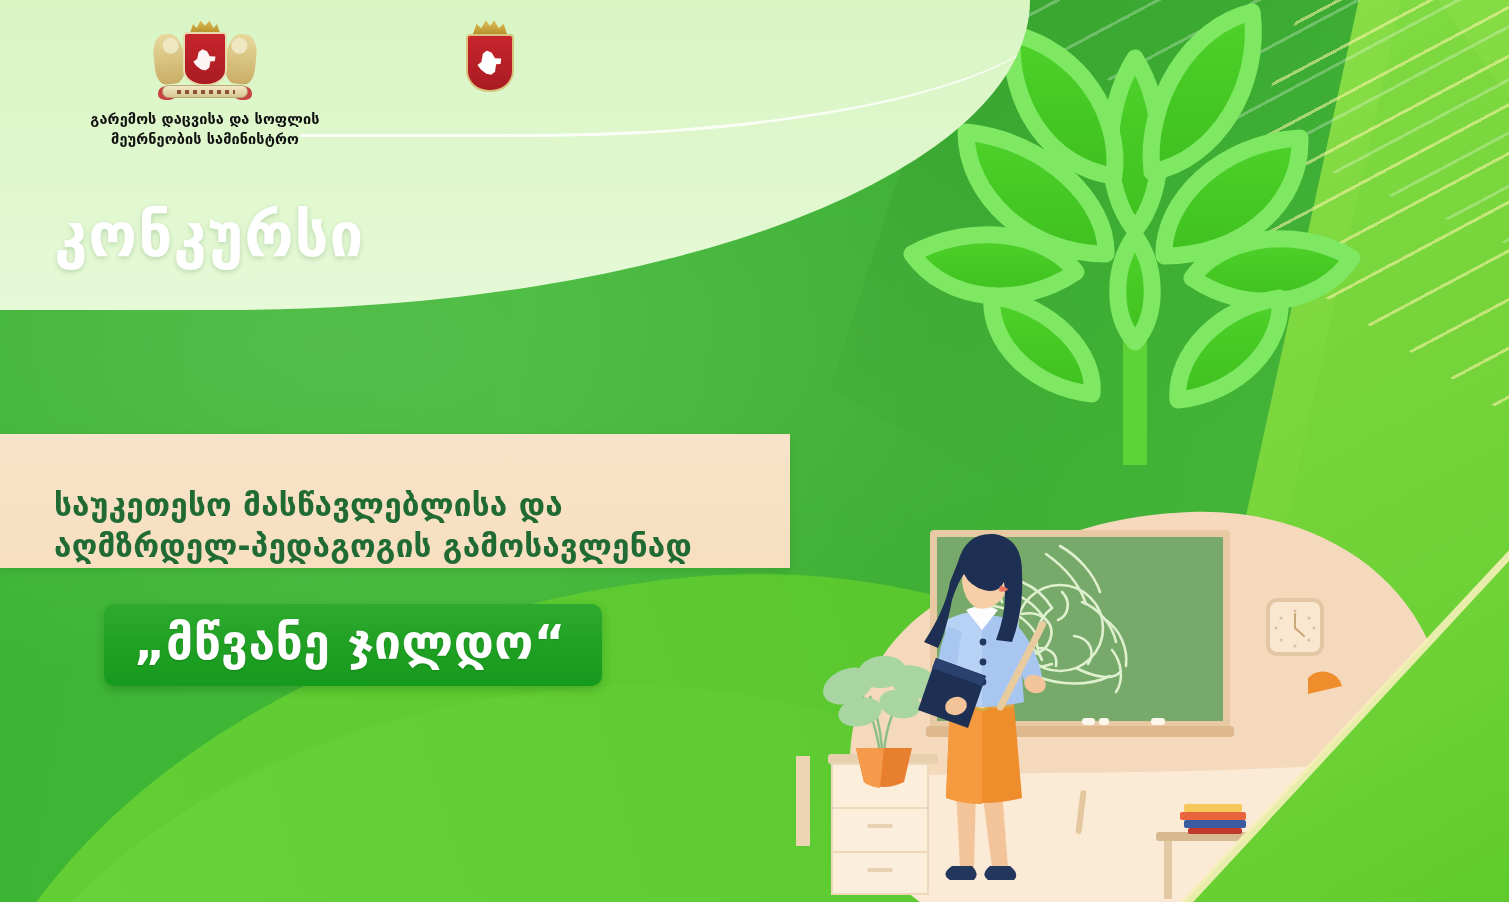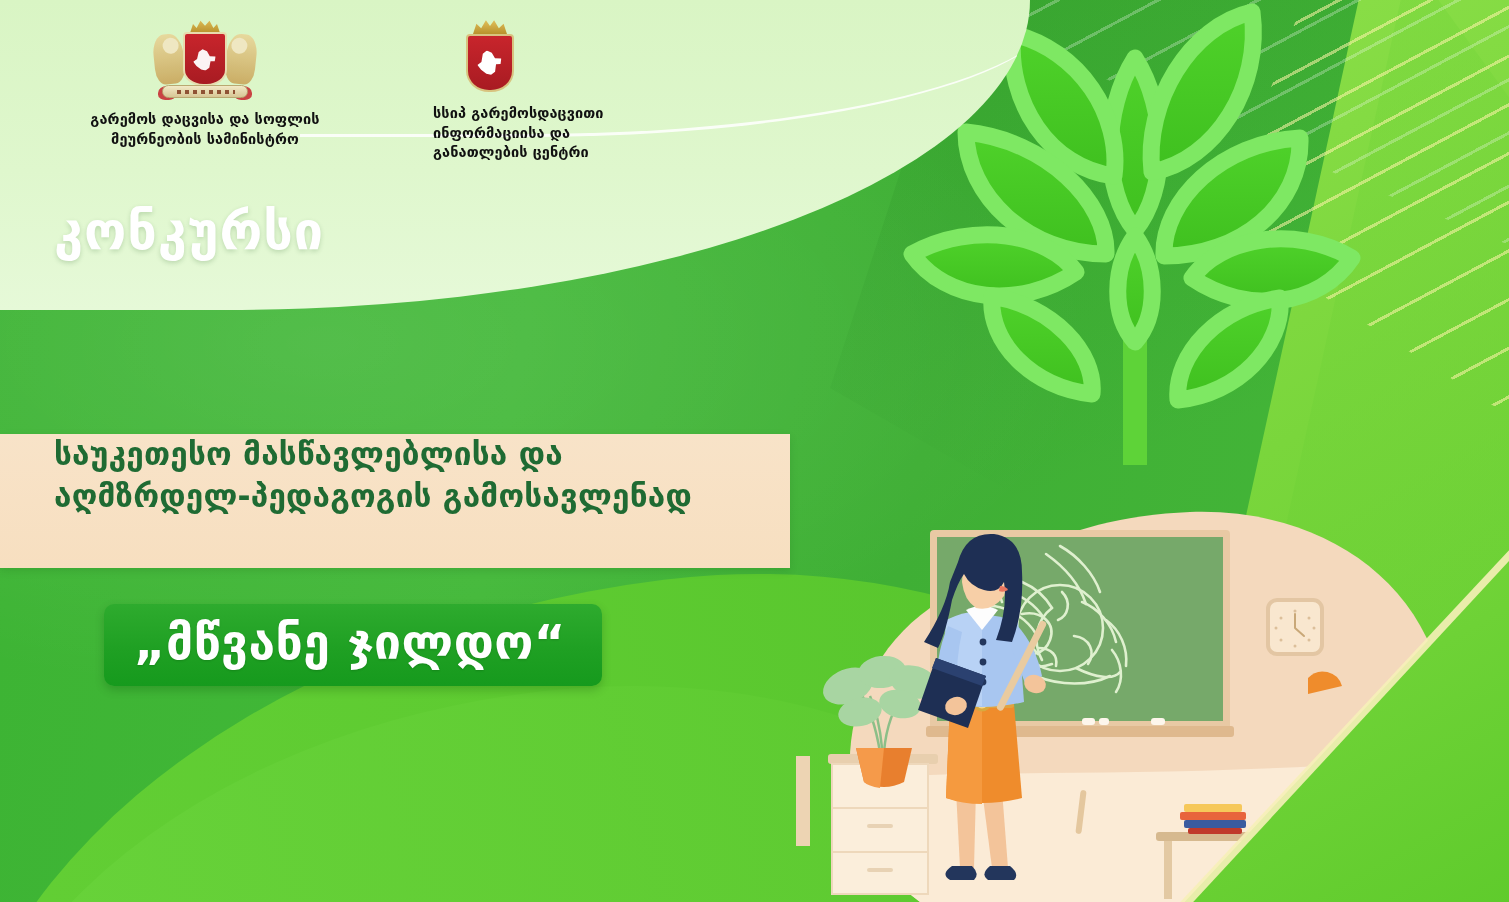--- a/index.html
+++ b/index.html
@@ -198,37 +198,37 @@
     clip-path:polygon(14% 70%,4% 52%,20% 44%,30% 18%,46% 10%,62% 20%,70% 40%,92% 44%,86% 62%,70% 60%,62% 84%,46% 92%,30% 86%);
   }
 
   
   .tree{ position:absolute; left:900px; top:-10px; width:470px; height:520px; }
   .tree svg{ width:100%; height:100%; display:block; }
 
   
   .title{
     position:absolute; left:54px; top:205px;
-    font-size:52px; font-weight:bold; color:#fff;
+    font-size:60px; font-weight:bold; color:#fff;
     letter-spacing:1px; line-height:1;
     text-shadow:0 2px 5px rgba(0,70,0,.18);
   }
   .subtitle{
     position:absolute; left:54px; top:318px;
     font-size:39px; color:#ffffff; line-height:1.42;
     font-weight:400;
     text-shadow:0 1px 3px rgba(0,60,0,.13);
     max-width:720px;
   }
 
   .beige-box{
     position:absolute; left:0; top:434px;
     width:790px; height:134px;
     background:linear-gradient(180deg,#f8e3c8 0%,#f7dfc0 100%);
-    display:flex; align-items:flex-start;
+    display:flex; align-items:flex-end;
     box-shadow:0 3px 8px rgba(0,60,0,.12);
   }
   .beige-box .txt{
     padding-left:54px;
     font-size:31.5px; font-weight:bold;
     color:#1f6b33; line-height:1.32;
     letter-spacing:.2px;
   }
 
   .pill{
@@ -337,21 +337,20 @@
       <div class="org-name">გარემოს დაცვისა და სოფლის<br>მეურნეობის სამინისტრო</div>
     </div>
 
     <div class="org second">
       <div class="emblem-sm">
         <div class="crown"></div>
         <div class="shield">
             <div class="rider"></div>
           </div>
       </div>
-      <div class="org-name">სსიპ გარემოსდაცვითი<br>ინფორმაციისა და<br>განათლების ცენტრი</div>
     </div>
 
   </div>
 
   <div class="title">კონკურსი</div>
 
   <div class="beige-box">
     <div class="txt">საუკეთესო მასწავლებლისა და<br>აღმზრდელ-პედაგოგის გამოსავლენად</div>
   </div>
 

